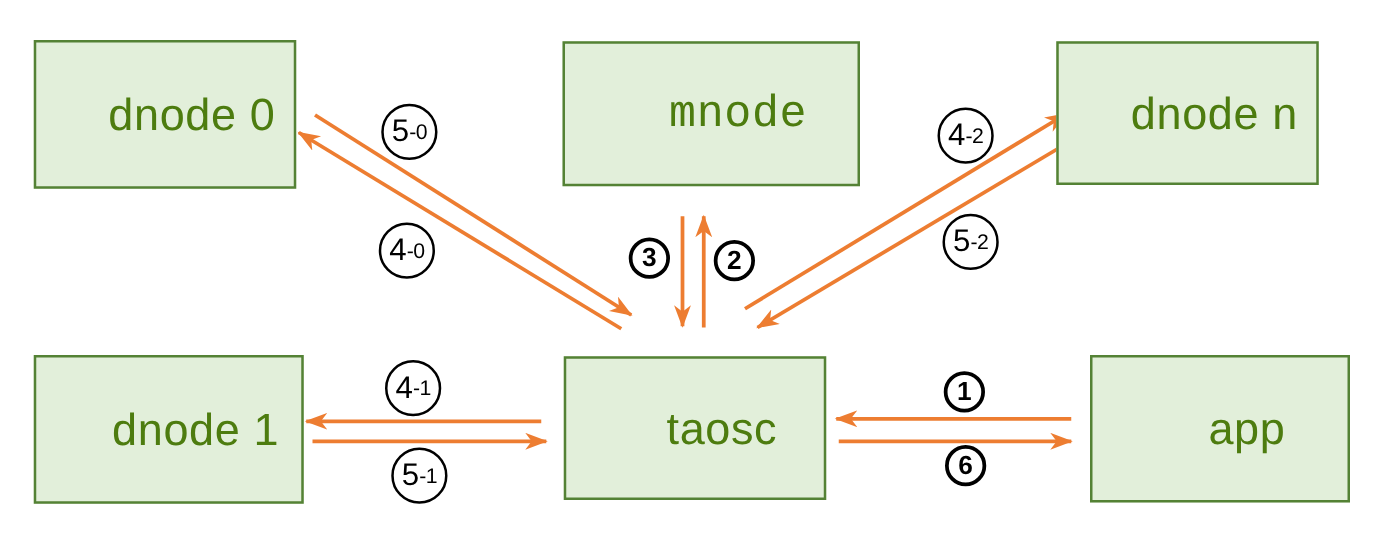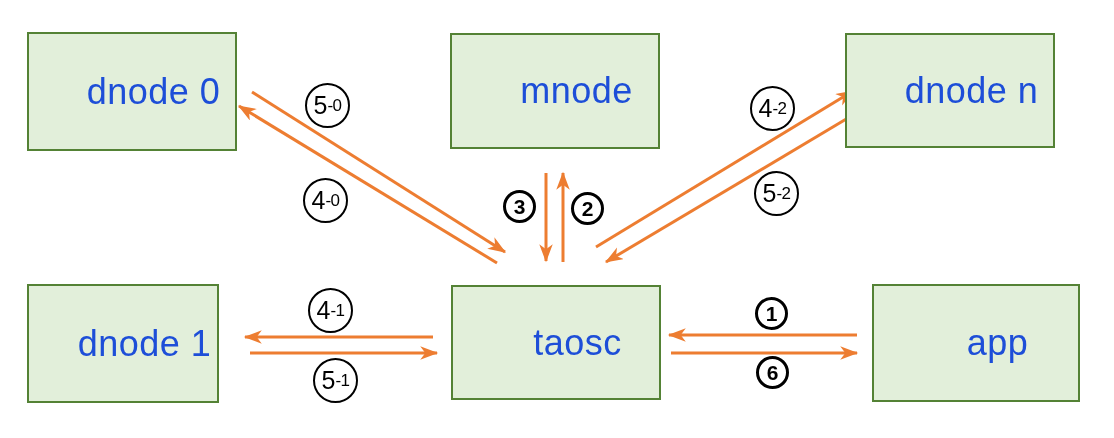--- a/index.html
+++ b/index.html
@@ -18,29 +18,29 @@
     pointer-events: none;
   }
   .node {
     position: absolute;
     background: #E2EFDA;
     border: 2.5px solid #548235;
     box-sizing: border-box;
     display: flex;
     align-items: center;
     justify-content: center;
-    color: #1d4ed8;
+    color: #4d7c0f;
     font-size: 36px;
     letter-spacing: 0.5px;
     padding-left: 43px;
   }
   .n-dnode0 { left: 27px;  top: 32px;  width: 210px; height: 119px; }
-  .n-mnode  { left: 450px; top: 33px;  width: 210px; height: 116px; }
+  .n-mnode  { left: 450px; top: 33px;  width: 238px; height: 116px; font-family: Liberation Mono, monospace; }
   .n-dnoden { left: 845px; top: 33px;  width: 210px; height: 115px; }
-  .n-dnode1 { left: 27px;  top: 284px; width: 192px; height: 119px; }
+  .n-dnode1 { left: 27px;  top: 284px; width: 216px; height: 119px; }
   .n-taosc  { left: 451px; top: 285px; width: 210px; height: 115px; }
   .n-app    { left: 872px; top: 284px; width: 208px; height: 118px; }
 
   .elabel {
     position: absolute;
     border-radius: 50%;
     background: #ffffff;
     color: #000000;
     display: flex;
     align-items: center;

